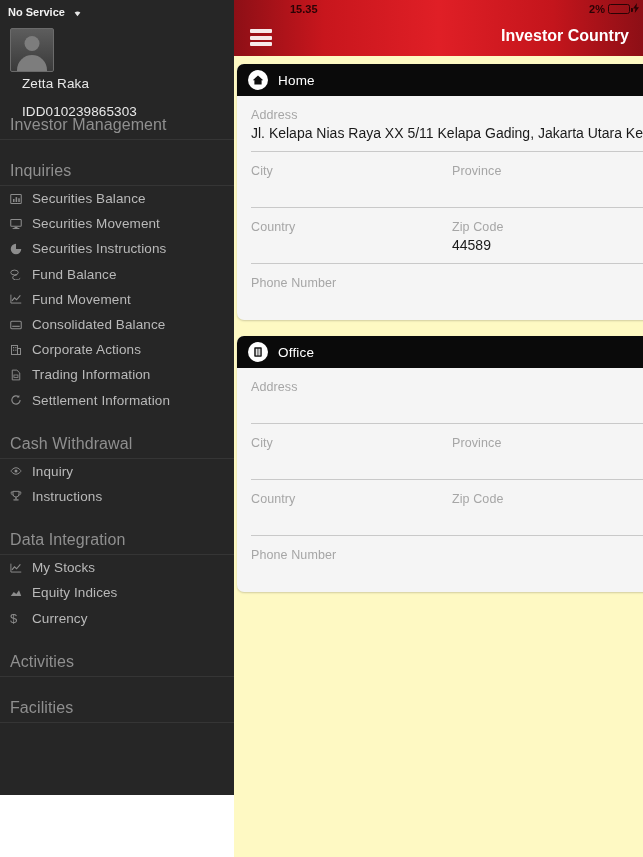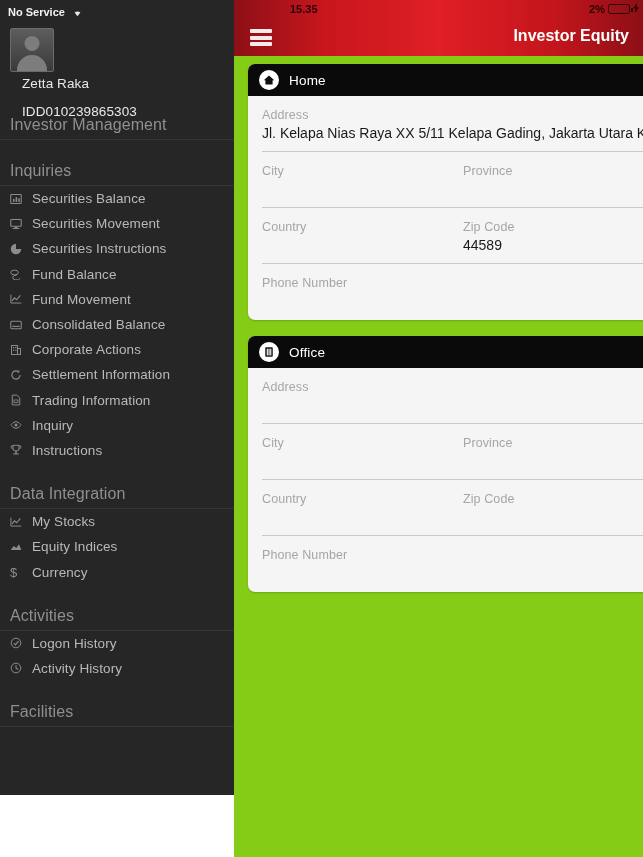--- a/index.html
+++ b/index.html
@@ -68,21 +68,21 @@
     display: inline-flex; align-items: center; justify-content: flex-start;
     color: #8c8c8c; font-size: 12px; line-height: 1;
   }
   .menu-item .mi-icon svg { display: block; }
   .menu-item .mi-label { padding-left: 2px; }
 
   
   #main {
     position: absolute; left: 234px; top: 0;
     width: 409px; height: 857px;
-    background: #84cc16;
+    background: #fef9c3;
     overflow: hidden;
   }
   .topbar {
     height: 56px; width: 409px;
     background: linear-gradient(to right, #8d0f16 0%, #c8161d 22%, #e01f26 50%, #c4151c 78%, #8d0f16 100%);
     position: relative;
   }
   .status-row {
     height: 20px; position: relative;
     display: flex; align-items: center;
@@ -106,21 +106,21 @@
     position: absolute; left: 16px; top: 9px;
     width: 22px; height: 17px;
     display: flex; flex-direction: column; justify-content: space-between;
   }
   .hamburger i { display: block; height: 4px; background: #f7eaea; border-radius: 1px; }
   .nav-title {
     position: absolute; right: 14px; top: 7px;
     font-size: 16px; font-weight: bold; color: #ffffff;
   }
 
-  .content { padding: 8px 0 0 14px; }
+  .content { padding: 8px 0 0 3px; }
 
   .card {
     width: 430px;
     background: #f5f5f5;
     border-radius: 7px;
     overflow: hidden;
     margin-bottom: 16px;
     box-shadow: 0 1px 2px rgba(0,0,0,.18);
   }
   .card-head {
@@ -251,36 +251,37 @@
                 <rect x="7" y="4" width="1.6" height="1.6"></rect>
                 <rect x="4" y="7.5" width="1.6" height="1.6"></rect>
                 <rect x="7" y="7.5" width="1.6" height="1.6"></rect>
               </svg>
             </span>
             <span class="mi-label">Corporate Actions</span>
           </li>
           <li class="menu-item">
             <span class="mi-icon">
               <svg width="12" height="12" viewBox="0 0 16 16" fill="#8c8c8c">
+                <path d="M3 1.5h6.2L13 5.3V14.5H3z" fill="none" stroke="#8c8c8c" stroke-width="1.3"></path>
+                <rect x="5.2" y="8" width="5.4" height="3.4" fill="none" stroke="#8c8c8c" stroke-width="1.1"></rect>
+              </svg>
+            </span>
+            <span class="mi-label">Trading Information</span>
+          </li>
+          <li class="menu-item">
+            <span class="mi-icon">
+              <svg width="12" height="12" viewBox="0 0 16 16" fill="#8c8c8c">
                 <path d="M13.5 8a5.5 5.5 0 1 1-1.9-4.2" fill="none" stroke="#8c8c8c" stroke-width="1.5"></path>
                 <path d="M12.4 1.2 L12.4 4.6 L9 4.6z"></path>
               </svg>
             </span>
             <span class="mi-label">Settlement Information</span>
           </li>
-          <li class="menu-item">
-            <span class="mi-icon">
-              <svg width="12" height="12" viewBox="0 0 16 16" fill="#8c8c8c">
-                <path d="M3 1.5h6.2L13 5.3V14.5H3z" fill="none" stroke="#8c8c8c" stroke-width="1.3"></path>
-                <rect x="5.2" y="8" width="5.4" height="3.4" fill="none" stroke="#8c8c8c" stroke-width="1.1"></rect>
-              </svg>
-            </span>
-            <span class="mi-label">Trading Information</span>
-          </li>
         </ul>
+        <div class="sec-header">Cash Withdrawal</div>
         <ul class="menu">
           <li class="menu-item">
             <span class="mi-icon">
               <svg width="12" height="12" viewBox="0 0 16 16" fill="#8c8c8c">
                 <path d="M8 3.6C4.2 3.6 1.2 8 1.2 8s3 4.4 6.8 4.4S14.8 8 14.8 8 11.8 3.6 8 3.6z" fill="none" stroke="#8c8c8c" stroke-width="1.3"></path>
                 <circle cx="8" cy="8" r="2"></circle>
               </svg>
             </span>
             <span class="mi-label">Inquiry</span>
           </li>
@@ -317,40 +318,20 @@
             <span class="mi-label">Equity Indices</span>
           </li>
           <li class="menu-item">
             <span class="mi-icon">
               <span style="font-size:13px;color:#8c8c8c;font-family:'Liberation Sans',sans-serif;line-height:1;">$</span>
             </span>
             <span class="mi-label">Currency</span>
           </li>
         </ul>
         <div class="sec-header">Activities</div>
-        <ul class="menu">
-          <li class="menu-item">
-            <span class="mi-icon">
-              <svg width="12" height="12" viewBox="0 0 16 16" fill="#8c8c8c">
-                <circle cx="8" cy="8" r="6.4" fill="none" stroke="#8c8c8c" stroke-width="1.3"></circle>
-                <path d="M5 8.2 L7.2 10.4 L11.4 5.4" fill="none" stroke="#8c8c8c" stroke-width="1.5"></path>
-              </svg>
-            </span>
-            <span class="mi-label">Logon History</span>
-          </li>
-          <li class="menu-item">
-            <span class="mi-icon">
-              <svg width="12" height="12" viewBox="0 0 16 16" fill="#8c8c8c">
-                <circle cx="8" cy="8" r="6.4" fill="none" stroke="#8c8c8c" stroke-width="1.3"></circle>
-                <path d="M8 4.4 V8.4 L11 10" fill="none" stroke="#8c8c8c" stroke-width="1.4"></path>
-              </svg>
-            </span>
-            <span class="mi-label">Activity History</span>
-          </li>
-        </ul>
         <div class="sec-header">Facilities</div>
         <ul class="menu"></ul>
       </div>
   </div>
 
   <div id="main">
 
     <div class="topbar">
       <div class="status-row">
         <span class="status-time">15.35</span>
@@ -363,21 +344,21 @@
               </svg>
           </span>
         </span>
       </div>
       <div class="nav-row">
         <div class="hamburger">
           <i></i>
           <i></i>
           <i></i>
         </div>
-        <div class="nav-title">Investor Equity</div>
+        <div class="nav-title">Investor Country</div>
       </div>
     </div>
 
     <div class="content" id="cards-container">
         <div class="card">
           <div class="card-head">
             <span class="badge">
               <svg width="12" height="12" viewBox="0 0 16 16" fill="#111">
                 <path d="M8 2 L15 8.2 H12.8 V14 H3.2 V8.2 H1 Z"></path>
               </svg>

